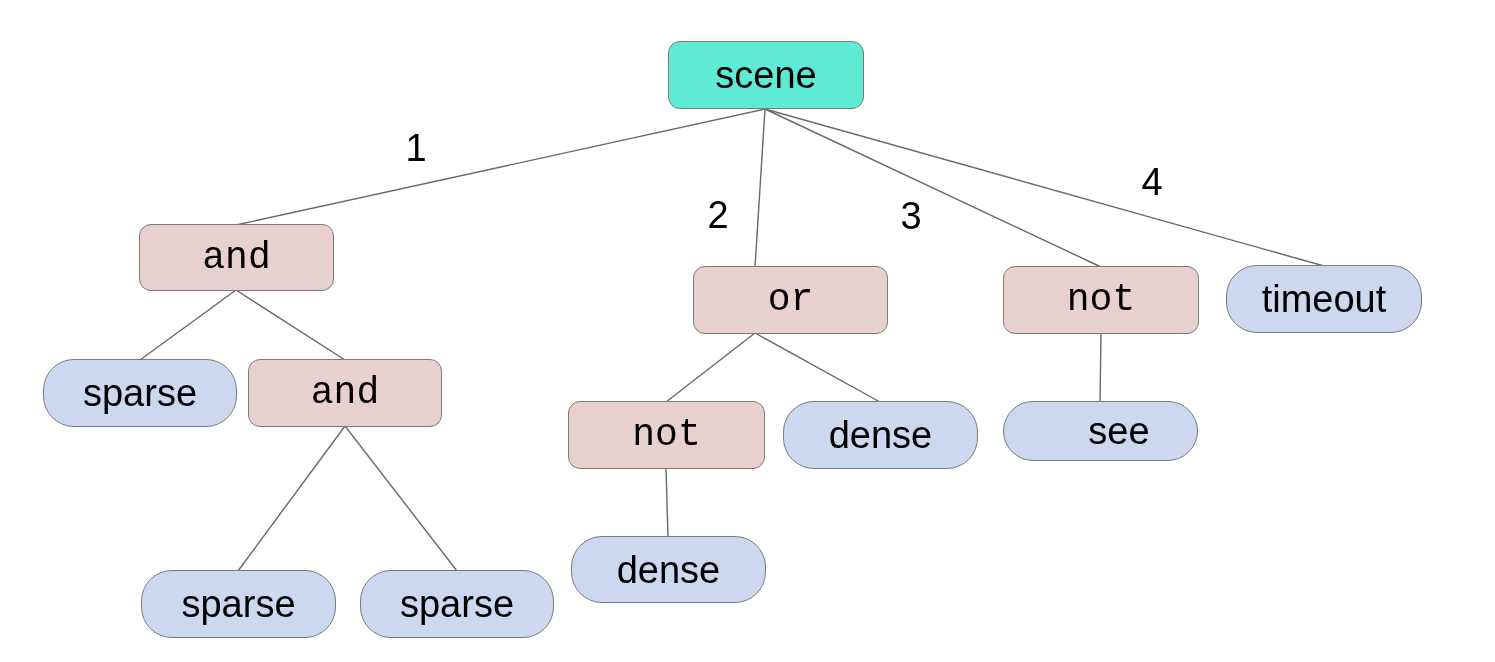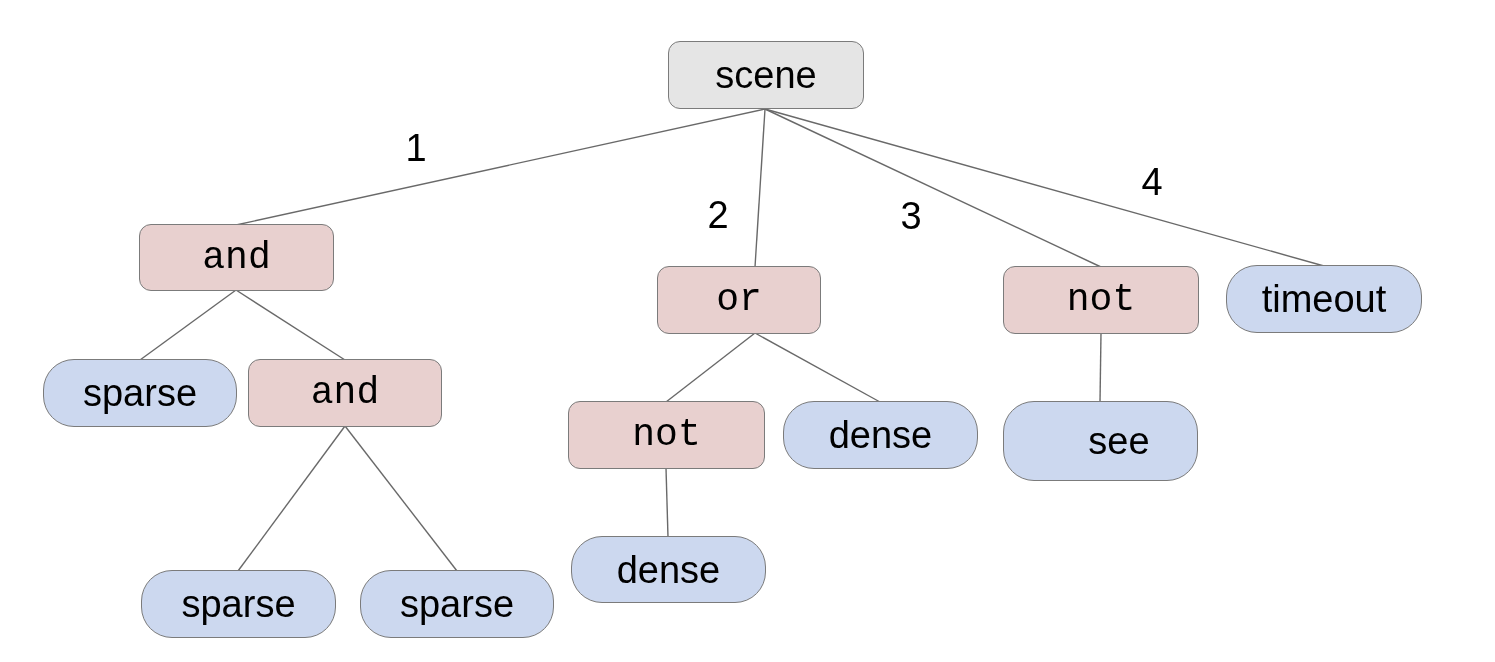--- a/index.html
+++ b/index.html
@@ -28,21 +28,21 @@
     align-items: center;
     justify-content: center;
     box-sizing: border-box;
     border: 1.6px solid #7b7b7b;
     border-radius: 12px;
     font-size: 38px;
     line-height: 1;
     color: #000000;
     user-select: none;
   }
-  .node.root     { background: #e5e5e5; }
+  .node.root     { background: #5eead4; }
   .node.operator { background: #e8d0cf; font-family: Liberation Mono, monospace; }
   .node.leaf     { background: #ccd8ef; border-radius: 31px; }
   .edge-label {
     position: absolute;
     transform: translate(-50%, -50%);
     font-size: 38px;
     color: #000000;
     user-select: none;
   }
 </style>
@@ -68,25 +68,25 @@
     </g>
   </svg>
 
   <div class="edge-label" style="left:416px;  top:148px;">1</div>
   <div class="edge-label" style="left:718px;  top:215px;">2</div>
   <div class="edge-label" style="left:911px;  top:216px;">3</div>
   <div class="edge-label" style="left:1152px; top:182px;">4</div>
 
   <div class="node root" style="left:668px;  top:41px;  width:196px; height:68px;">scene</div>
   <div class="node operator" style="left:139px;  top:224px; width:195px; height:67px;">and</div>
-  <div class="node operator" style="left:657px;  top:266px; width:164px; height:68px;">or</div>
+  <div class="node operator" style="left:693px;  top:266px; width:195px; height:68px;">or</div>
   <div class="node operator" style="left:1003px; top:266px; width:196px; height:68px;">not</div>
   <div class="node leaf" style="left:1226px; top:265px; width:196px; height:68px;">timeout</div>
   <div class="node leaf" style="left:43px;   top:359px; width:194px; height:68px;">sparse</div>
   <div class="node operator" style="left:248px;  top:359px; width:194px; height:68px;">and</div>
   <div class="node operator" style="left:568px;  top:401px; width:197px; height:68px;">not</div>
   <div class="node leaf" style="left:783px;  top:401px; width:195px; height:68px;">dense</div>
-  <div class="node leaf" style="left:1003px; top:401px; width:195px; height:80px;padding-left:37px;">see</div>
+  <div class="node leaf" style="left:1003px; top:401px; width:195px; height:60px;padding-left:37px;">see</div>
   <div class="node leaf" style="left:141px;  top:570px; width:195px; height:68px;">sparse</div>
   <div class="node leaf" style="left:360px;  top:570px; width:194px; height:68px;">sparse</div>
   <div class="node leaf" style="left:571px;  top:536px; width:195px; height:67px;">dense</div>
 
 </div>
 
 </body></html>

